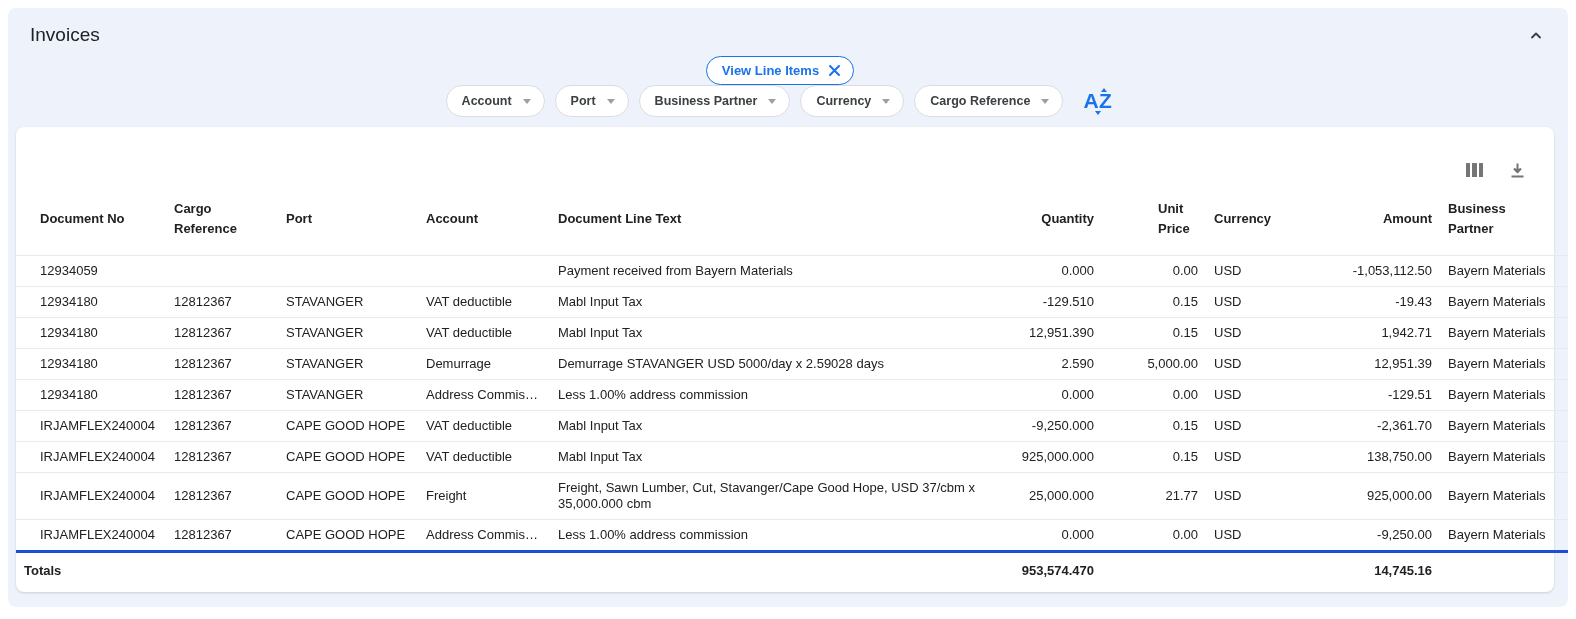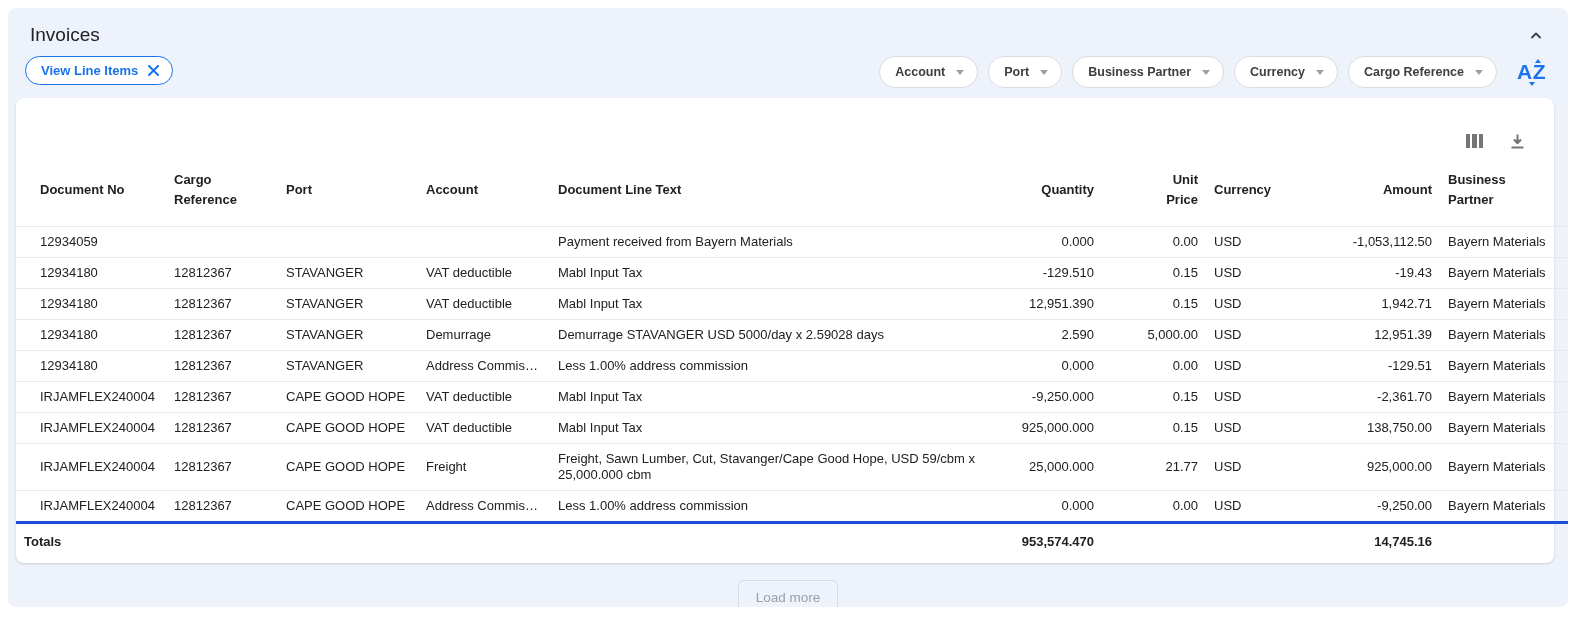--- a/index.html
+++ b/index.html
@@ -9,21 +9,21 @@
   .panel { position:relative; margin:8px; width:1560px; height:599px;
     background:#eef2fb; border-radius:8px; overflow:hidden; }
 
   
   .panel-header { display:flex; align-items:center; justify-content:space-between;
     padding:16px 22px 6px 22px; }
   .panel-title { font-size:19px; color:#202124; font-weight:400; }
   .collapse-btn { width:20px; height:20px; display:flex; align-items:center; justify-content:center; cursor:pointer; }
 
   
-  .toolbar { display:flex; align-items:flex-start; justify-content:space-between; padding:4px 20px 10px 17px; }
+  .toolbar { display:flex; align-items:center; justify-content:space-between; padding:4px 20px 10px 4px;flex-direction:column; }
   .chip { display:inline-flex; align-items:center; gap:9px; background:#fff;
     border:1.5px solid #1a73e8; border-radius:17px; padding:6px 12px 6px 15px;
     color:#1a73e8; font-size:13px; font-weight:bold; cursor:pointer; }
   .chip svg { display:block; }
   .filters { display:flex; align-items:center; gap:10px; }
   .pill { display:inline-flex; align-items:center; gap:11px; background:#fff;
     border:1px solid #dadce0; border-radius:17px; padding:8px 13px 8px 15px;
     color:#3c4043; font-size:12.5px; font-weight:bold; cursor:pointer; }
   .caret-down { width:0; height:0; border-left:4.5px solid transparent;
     border-right:4.5px solid transparent; border-top:5.5px solid #9aa0a6; }
@@ -43,21 +43,21 @@
   .download-icon { cursor:pointer; display:flex; }
 
   table { width:100%; border-collapse:collapse; font-size:13px; color:#202124; table-layout:fixed; }
   th { font-weight:bold; text-align:left; padding:18px 8px 16px 8px; line-height:20px; vertical-align:middle; color:#202124; }
   td { padding:7px 8px; line-height:16px; border-top:1px solid #e8eaed; vertical-align:middle; color:#202124; }
   th:first-child, td:first-child { padding-left:24px; }
   th:last-child, td:last-child { padding-right:24px; }
   .num { text-align:right; }
   th .hdr-wrap { display:inline-block; }
   th.col-cargo .hdr-wrap { max-width:74px; }
-  th.col-unit .hdr-wrap { max-width:40px; text-align:right; }
+  th.col-unit .hdr-wrap { max-width:40px; text-align:left; }
   th.col-bp .hdr-wrap { max-width:64px; }
   td.cell-account, td.cell-port, td.cell-doc, td.cell-cargo, td.cell-cur, td.cell-bp { white-space:nowrap; overflow:hidden; }
   tr.totals-row td { font-weight:bold; padding:10px 8px 13px 8px; border-top:3px solid #1d4ed8; }
 
   
   .load-more-wrap { display:flex; justify-content:center; padding:17px 0 20px 0; }
   .load-more { background:transparent; border:1px solid #d5dae3; border-radius:5px;
     color:#9aa0a6; font-size:13.5px; padding:9px 17px; font-family:inherit; cursor:default; }
 </style>
 </head>
@@ -236,21 +236,21 @@
     <td class="num">0.15</td>
     <td class="cell-cur">USD</td>
     <td class="num">138,750.00</td>
     <td class="cell-bp">Bayern Materials</td>
   </tr>
           <tr>
     <td class="cell-doc">IRJAMFLEX240004</td>
     <td class="cell-cargo">12812367</td>
     <td class="cell-port">CAPE GOOD HOPE</td>
     <td class="cell-account">Freight</td>
-    <td>Freight, Sawn Lumber, Cut, Stavanger/Cape Good Hope, USD 59/cbm x 25,000.000 cbm</td>
+    <td>Freight, Sawn Lumber, Cut, Stavanger/Cape Good Hope, USD 37/cbm x 35,000.000 cbm</td>
     <td class="num">25,000.000</td>
     <td class="num">21.77</td>
     <td class="cell-cur">USD</td>
     <td class="num">925,000.00</td>
     <td class="cell-bp">Bayern Materials</td>
   </tr>
           <tr>
     <td class="cell-doc">IRJAMFLEX240004</td>
     <td class="cell-cargo">12812367</td>
     <td class="cell-port">CAPE GOOD HOPE</td>

